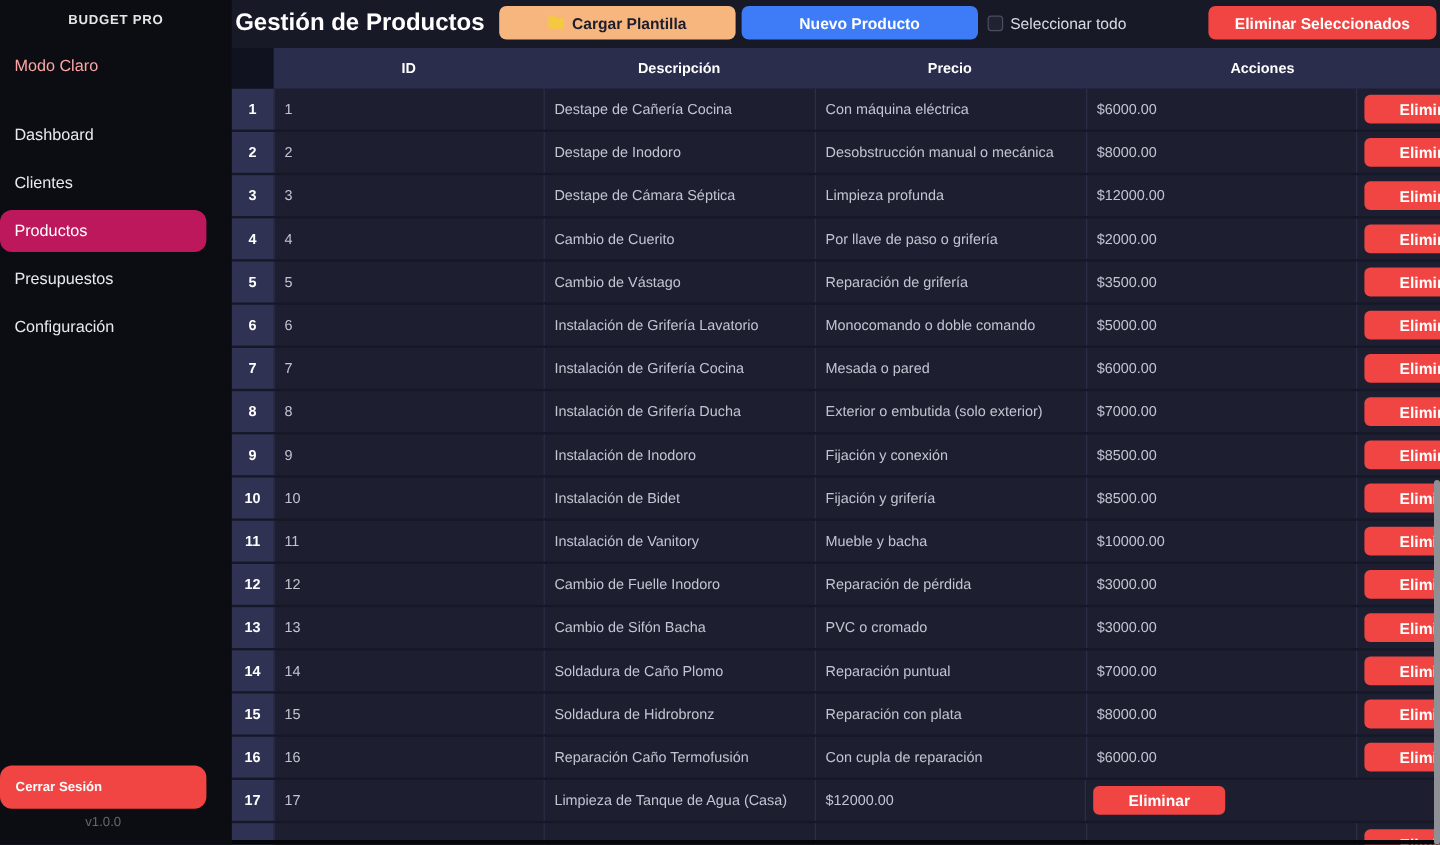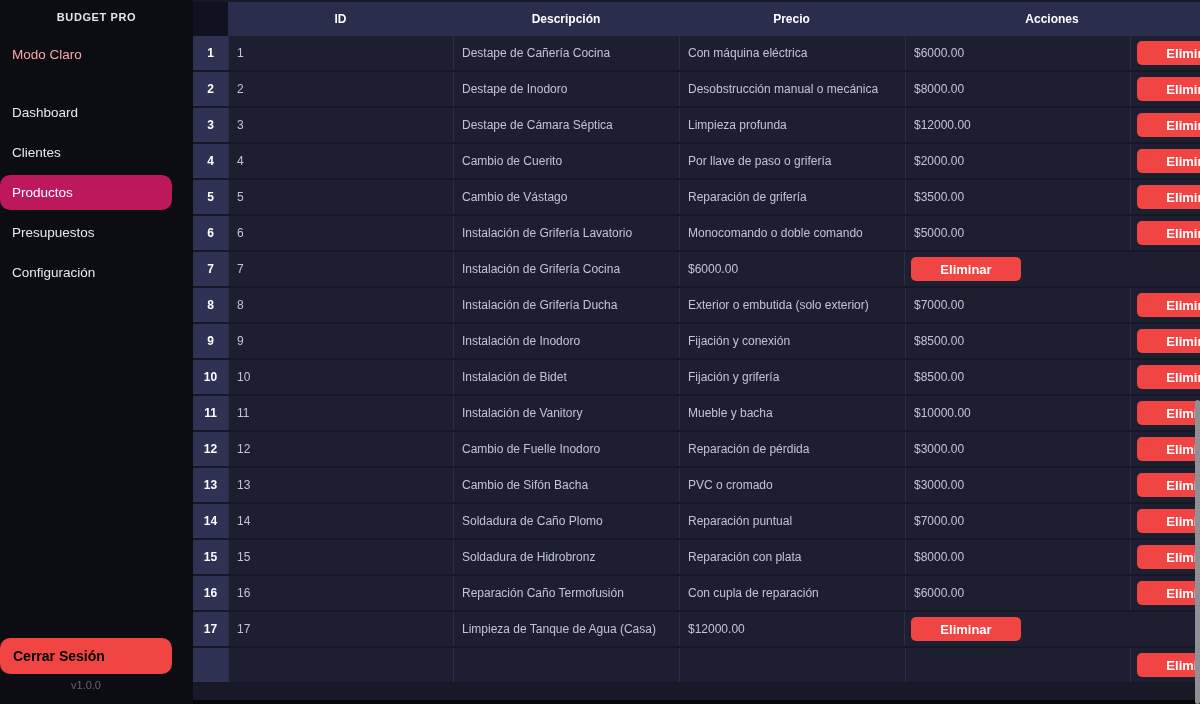--- a/index.html
+++ b/index.html
@@ -11,22 +11,22 @@
   .sidebar { position:absolute; left:0; top:0; width:193px; height:704px; background:#0c0d13; z-index:5; }
   .logo { position:absolute; top:11px; left:0; width:193px; text-align:center; color:#e5e5e5;
           font-size:11px; font-weight:bold; letter-spacing:.6px; }
   .mode-toggle { position:absolute; top:47px; left:12px; color:#fca5a5; font-size:13.5px;
                  font-weight:normal; cursor:pointer; }
   .nav { position:absolute; top:95px; left:0; width:193px; }
   .nav-item { height:35px; line-height:35px; padding-left:12px; margin-bottom:5px; color:#e8e9ee;
               font-size:13.5px; font-weight:normal; cursor:pointer; }
   .nav-item.active { width:172px; background:#be185d; border-radius:10px; color:#ffffff; }
   .logout { position:absolute; top:638px; left:0; width:172px; height:36px; line-height:36px;
-            background:#f04543; border-radius:10px; color:#000000; font-weight:bold;
-            font-size:14px; padding-left:13px; cursor:pointer; }
+            background:#f04543; border-radius:10px; color:#ffffff; font-weight:bold;
+            font-size:11px; padding-left:13px; cursor:pointer; }
   .version { position:absolute; top:679px; left:0; width:172px; text-align:center; color:#63656f; font-size:11px; }
 
   
   .main { position:absolute; left:193px; top:0; width:1007px; height:704px; overflow:hidden; }
   .topbar { display:flex; align-items:center; height:38px; padding-left:3px; }
   .page-title { color:#ffffff; font-size:20px; font-weight:bold; white-space:nowrap; }
   .btn { display:flex; align-items:center; justify-content:center; height:28px; border-radius:6px;
          font-size:13px; font-weight:bold; cursor:pointer; white-space:nowrap; flex:none; }
   .btn-template { width:197px; margin-left:12px; background:#f8b67f; color:#1c1e2e; gap:7px; }
   .folder-icon { width:13px; height:9px; background:#f5c842; border-radius:1px; position:relative; flex:none; }
@@ -83,20 +83,33 @@
   <div class="nav-item">Presupuestos</div>
 
   <div class="nav-item">Configuración</div>
 </nav>
     <div class="logout">Cerrar Sesión</div>
     <div class="version">v1.0.0</div>
   </aside>
 
   <div class="main">
 
+    <div class="topbar">
+      <div class="page-title">Gestión de Productos</div>
+      <div class="btn btn-template">
+        <span class="folder-icon"></span>
+        <span>Cargar Plantilla</span>
+      </div>
+      <div class="btn btn-new">Nuevo Producto</div>
+      <div class="select-all">
+        <span class="checkbox"></span>
+        <span class="select-all-label">Seleccionar todo</span>
+      </div>
+      <div class="btn btn-delete">Eliminar Seleccionados</div>
+    </div>
 
     <div class="table">
       <div class="thead">
         <div class="gutter"></div>
         <div class="th col-id">ID</div>
         <div class="th col-desc">Descripción</div>
         <div class="th col-precio">Precio</div>
         <div class="th col-actions">Acciones</div>
       </div>
       <div>
@@ -163,20 +176,21 @@
     <div class="td col-precio">$5000.00</div>
     <div class="td col-actions">
       <div class="btn-row-delete">Eliminar</div>
     </div>
   </div>
 
   <div class="row">
     <div class="gutter">7</div>
     <div class="td col-id">7</div>
     <div class="td col-nombre">Instalación de Grifería Cocina</div>
+    <div class="td col-desc">Mesada o pared</div>
     <div class="td col-precio">$6000.00</div>
     <div class="td col-actions">
       <div class="btn-row-delete">Eliminar</div>
     </div>
   </div>
 
   <div class="row">
     <div class="gutter">8</div>
     <div class="td col-id">8</div>
     <div class="td col-nombre">Instalación de Grifería Ducha</div>

